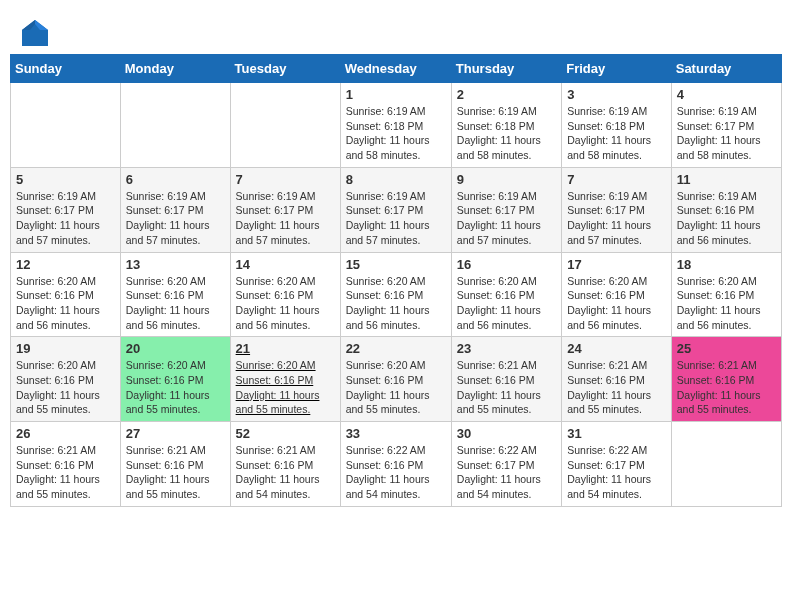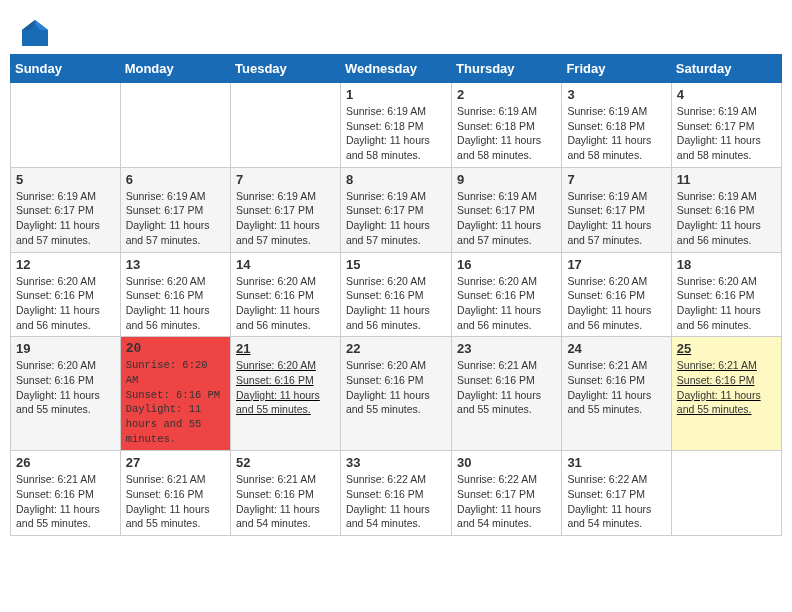--- a/index.html
+++ b/index.html
@@ -244,21 +244,21 @@
 Daylight: 11 hours and 56 minutes.</div>
         </td>
       </tr>
       <tr>
         <td style="background: rgb(245, 245, 245);">
           <span class="day-number">19</span>
           <div class="day-info" style="white-space: pre-line;">Sunrise: 6:20 AM
 Sunset: 6:16 PM
 Daylight: 11 hours and 55 minutes.</div>
         </td>
-        <td style="background: #ef4444; font-family: Liberation Mono, monospace;">
+        <td style="background: #86efac;">
           <span class="day-number">20</span>
           <div class="day-info" style="white-space: pre-line;">Sunrise: 6:20 AM
 Sunset: 6:16 PM
 Daylight: 11 hours and 55 minutes.</div>
         </td>
         <td style="background: rgb(245, 245, 245); text-decoration: underline;">
           <span class="day-number">21</span>
           <div class="day-info" style="white-space: pre-line;">Sunrise: 6:20 AM
 Sunset: 6:16 PM
 Daylight: 11 hours and 55 minutes.</div>
@@ -274,21 +274,21 @@
           <div class="day-info" style="white-space: pre-line;">Sunrise: 6:21 AM
 Sunset: 6:16 PM
 Daylight: 11 hours and 55 minutes.</div>
         </td>
         <td style="background: rgb(245, 245, 245); margin-left: 28px;">
           <span class="day-number">24</span>
           <div class="day-info" style="white-space: pre-line;">Sunrise: 6:21 AM
 Sunset: 6:16 PM
 Daylight: 11 hours and 55 minutes.</div>
         </td>
-        <td style="background: #fef9c3; text-decoration: underline;">
+        <td style="background: #ec4899;">
           <span class="day-number">25</span>
           <div class="day-info" style="white-space: pre-line;">Sunrise: 6:21 AM
 Sunset: 6:16 PM
 Daylight: 11 hours and 55 minutes.</div>
         </td>
       </tr>
       <tr>
         <td>
           <span class="day-number">26</span>
           <div class="day-info" style="white-space: pre-line;">Sunrise: 6:21 AM

